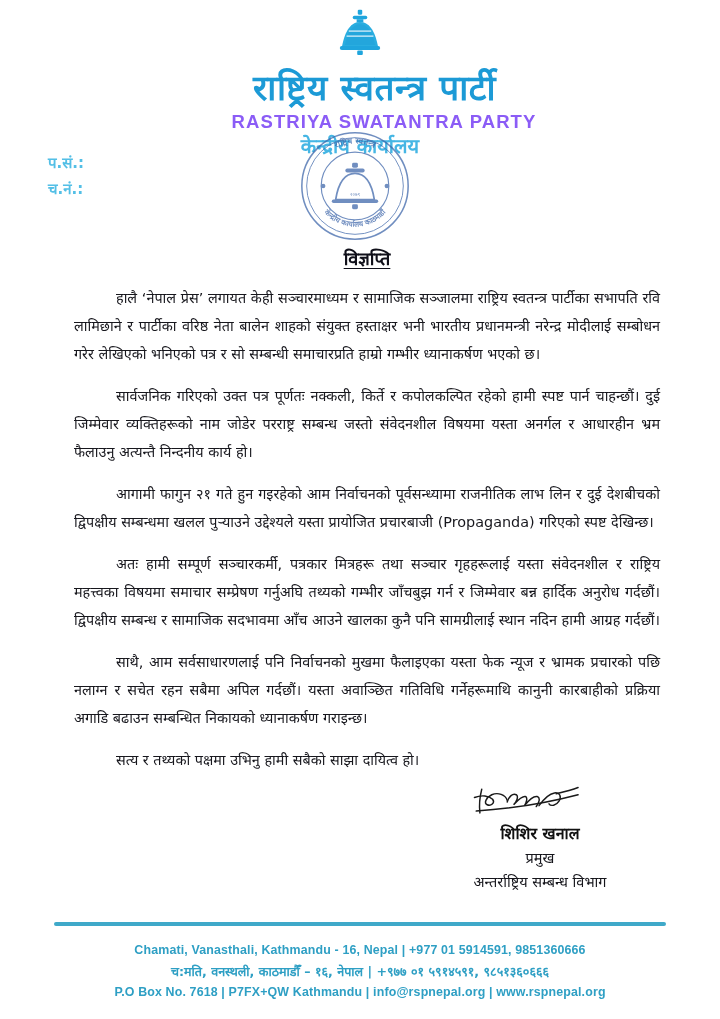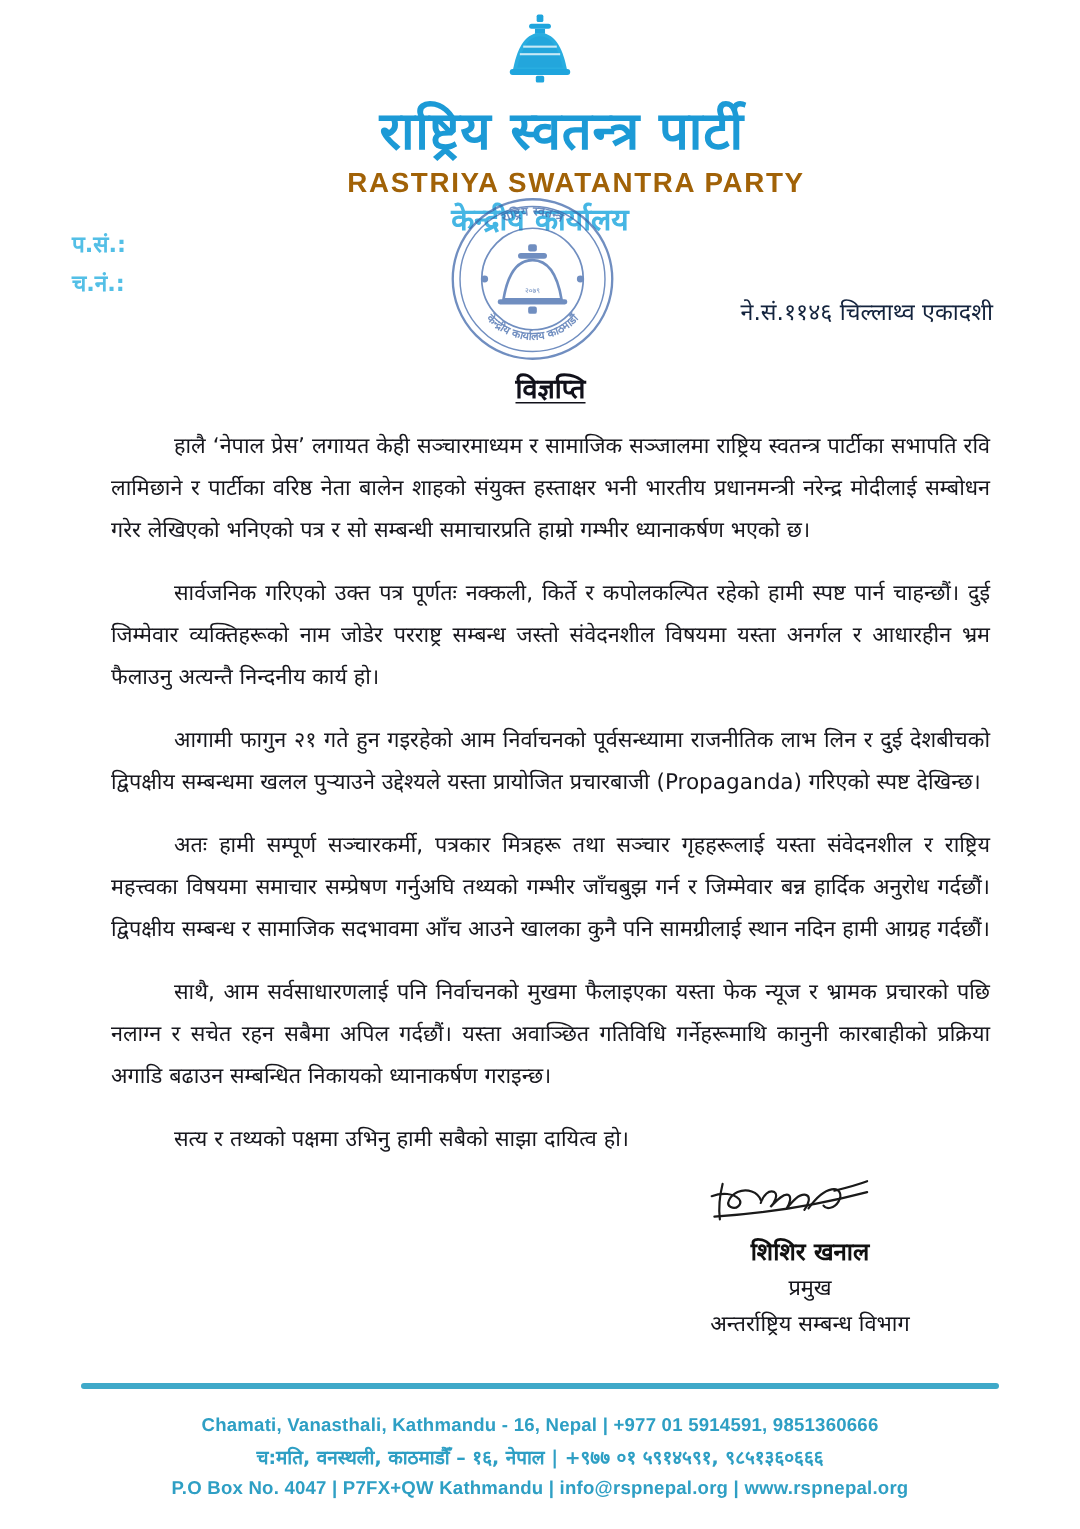--- a/index.html
+++ b/index.html
@@ -43,21 +43,21 @@
     color: #1c9ad6;
     letter-spacing: 0.5px;
     margin-top: 2px;
     padding-left: 29px;
   }
   .org-name-en {
     font-family: "Liberation Sans", sans-serif;
     font-size: 18.5px;
     line-height: 22px;
     font-weight: 700;
-    color: #a16207;
+    color: #8b5cf6;
     letter-spacing: 1.1px;
     margin-top: 1px;
     padding-left: 48px;
   }
   .office-line {
     font-family: "DejaVu Sans", sans-serif;
     font-size: 20px;
     line-height: 24px;
     font-weight: 600;
     color: #45b6e4;
@@ -236,21 +236,20 @@
     <circle cx="27" cy="60" r="2.4" fill="#3a63a8"></circle>
     <circle cx="93" cy="60" r="2.4" fill="#3a63a8"></circle>
   </svg>
 
   <div class="ref-block">
     <div class="ref-row">प.सं.:</div>
     <div class="ref-row">च.नं.:</div>
   </div>
 
   <div class="date-block">
-    <div>ने.सं.११४६ चिल्लाथ्व एकादशी</div>
   </div>
 
   <div class="body-wrap">
     <div class="doc-title">विज्ञप्ति</div>
 
     <p class="para">हालै ‘नेपाल प्रेस’ लगायत केही सञ्चारमाध्यम र सामाजिक सञ्जालमा राष्ट्रिय स्वतन्त्र पार्टीका सभापति रवि लामिछाने र पार्टीका वरिष्ठ नेता बालेन शाहको संयुक्त हस्ताक्षर भनी भारतीय प्रधानमन्त्री नरेन्द्र मोदीलाई सम्बोधन गरेर लेखिएको भनिएको पत्र र सो सम्बन्धी समाचारप्रति हाम्रो गम्भीर ध्यानाकर्षण भएको छ।</p>
     <p class="para">सार्वजनिक गरिएको उक्त पत्र पूर्णतः नक्कली, किर्ते र कपोलकल्पित रहेको हामी स्पष्ट पार्न चाहन्छौं। दुई जिम्मेवार व्यक्तिहरूको नाम जोडेर परराष्ट्र सम्बन्ध जस्तो संवेदनशील विषयमा यस्ता अनर्गल र आधारहीन भ्रम फैलाउनु अत्यन्तै निन्दनीय कार्य हो।</p>
     <p class="para">आगामी फागुन २१ गते हुन गइरहेको आम निर्वाचनको पूर्वसन्ध्यामा राजनीतिक लाभ लिन र दुई देशबीचको द्विपक्षीय सम्बन्धमा खलल पुऱ्याउने उद्देश्यले यस्ता प्रायोजित प्रचारबाजी (Propaganda) गरिएको स्पष्ट देखिन्छ।</p>
     <p class="para">अतः हामी सम्पूर्ण सञ्चारकर्मी, पत्रकार मित्रहरू तथा सञ्चार गृहहरूलाई यस्ता संवेदनशील र राष्ट्रिय महत्त्वका विषयमा समाचार सम्प्रेषण गर्नुअघि तथ्यको गम्भीर जाँचबुझ गर्न र जिम्मेवार बन्न हार्दिक अनुरोध गर्दछौं। द्विपक्षीय सम्बन्ध र सामाजिक सदभावमा आँच आउने खालका कुनै पनि सामग्रीलाई स्थान नदिन हामी आग्रह गर्दछौं।</p>
     <p class="para">साथै, आम सर्वसाधारणलाई पनि निर्वाचनको मुखमा फैलाइएका यस्ता फेक न्यूज र भ्रामक प्रचारको पछि नलाग्न र सचेत रहन सबैमा अपिल गर्दछौं। यस्ता अवाञ्छित गतिविधि गर्नेहरूमाथि कानुनी कारबाहीको प्रक्रिया अगाडि बढाउन सम्बन्धित निकायको ध्यानाकर्षण गराइन्छ।</p>
@@ -270,16 +269,16 @@
     </svg>
     <div class="signer-name">शिशिर खनाल</div>
     <div class="signer-role">प्रमुख</div>
     <div class="signer-dept">अन्तर्राष्ट्रिय सम्बन्ध विभाग</div>
   </div>
 
   <div class="footer">
     <div class="footer-rule"></div>
     <div class="footer-line">Chamati, Vanasthali, Kathmandu - 16, Nepal  |  +977 01 5914591, 9851360666</div>
     <div class="footer-line np">च:मति, वनस्थली, काठमाडौँ – १६, नेपाल  |  +९७७ ०१ ५९१४५९१, ९८५१३६०६६६</div>
-    <div class="footer-line">P.O Box No. 4047  |  P7FX+QW Kathmandu  |  info@rspnepal.org  |  www.rspnepal.org</div>
+    <div class="footer-line">P.O Box No. 7618  |  P7FX+QW Kathmandu  |  info@rspnepal.org  |  www.rspnepal.org</div>
   </div>
 
 </div>
 
 </body></html>

